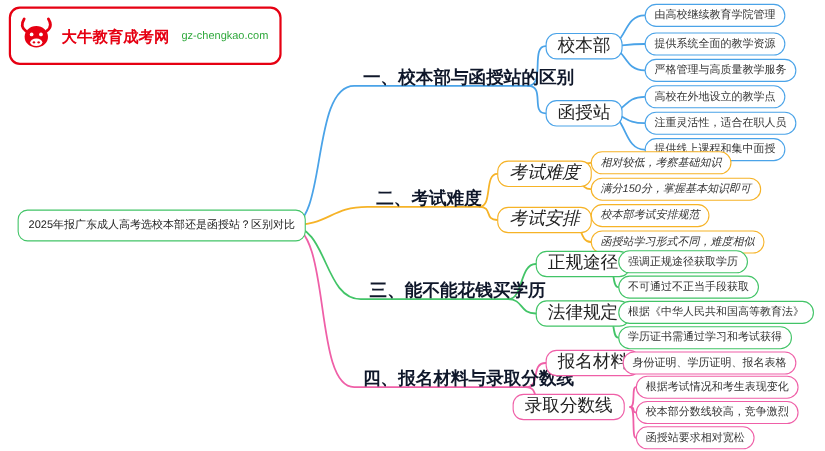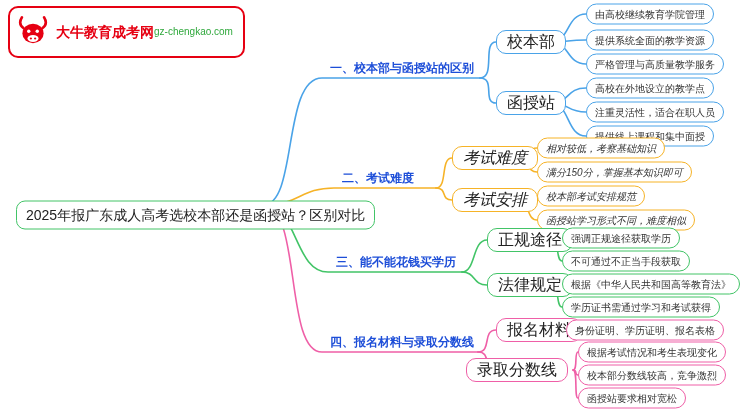--- a/index.html
+++ b/index.html
@@ -12,34 +12,34 @@
     font-family:"Liberation Sans","DejaVu Sans",sans-serif;
   }
   svg.wires{position:absolute;left:0;top:0;}
   .node{position:absolute;transform:translateY(-50%);background:#fff;white-space:nowrap;color:#333;box-sizing:border-box;}
   .leaf{border:1px solid;border-radius:11px;padding:3px 8px;font-size:10px;line-height:13px;}
   .cat{border:1px solid;border-radius:10px;padding:4px 10px;font-size:16px;line-height:14px;color:#222;}
   .b1{border-color:var(--blue);}
   .b2{border-color:var(--orange);font-style:italic;}
   .b3{border-color:var(--green);}
   .b4{border-color:var(--pink);}
-  .blabel{position:absolute;font-size:12px;font-weight:700;color:#1d4ed8;white-space:nowrap;}
+  .blabel{position:absolute;font-size:16px;font-weight:700;color:#0f172a;white-space:nowrap;}
   .central{
-    position:absolute;left:16px;top:215px;transform:translateY(-50%);
+    position:absolute;left:16px;top:205px;transform:translateY(-50%);
     border:1.5px solid var(--green);border-radius:9px;background:#fff;
-    padding:7px 9px;font-size:14px;line-height:13px;color:#222;white-space:nowrap;
+    padding:7px 9px;font-size:10px;line-height:13px;color:#222;white-space:nowrap;
   }
   .logo{
     position:absolute;left:8px;top:6px;border:2px solid var(--logo_red);
     border-radius:10px;background:#fff;display:flex;align-items:center;
     padding:5px 10px 5px 6px;gap:6px;
   }
   .logo-text{display:flex;flex-direction:row;align-items:center;}
   .logo-name{color:var(--logo_red);font-weight:700;font-size:14px;line-height:18px;}
-  .logo-domain{color:var(--domain_green);font-size:10px;line-height:12px;}
+  .logo-domain{color:var(--domain_green);font-size:10px;line-height:12px;margin-left:11px;}
 </style>
 </head>
 <body>
 
 <svg class="wires" width="750" height="410" viewBox="0 0 750 410" fill="none" stroke-linecap="round" stroke-width="1.6">
   <g stroke="var(--blue)">
     <path d="M263,205 C298,206 282,78 322,78 L480,78"></path>
     <path d="M480,78 C496,78 482,42 496,42"></path>
     <path d="M480,78 C496,78 482,103 496,103"></path>
     <path d="M551,42 C570,42 566,14 586,14"></path>

